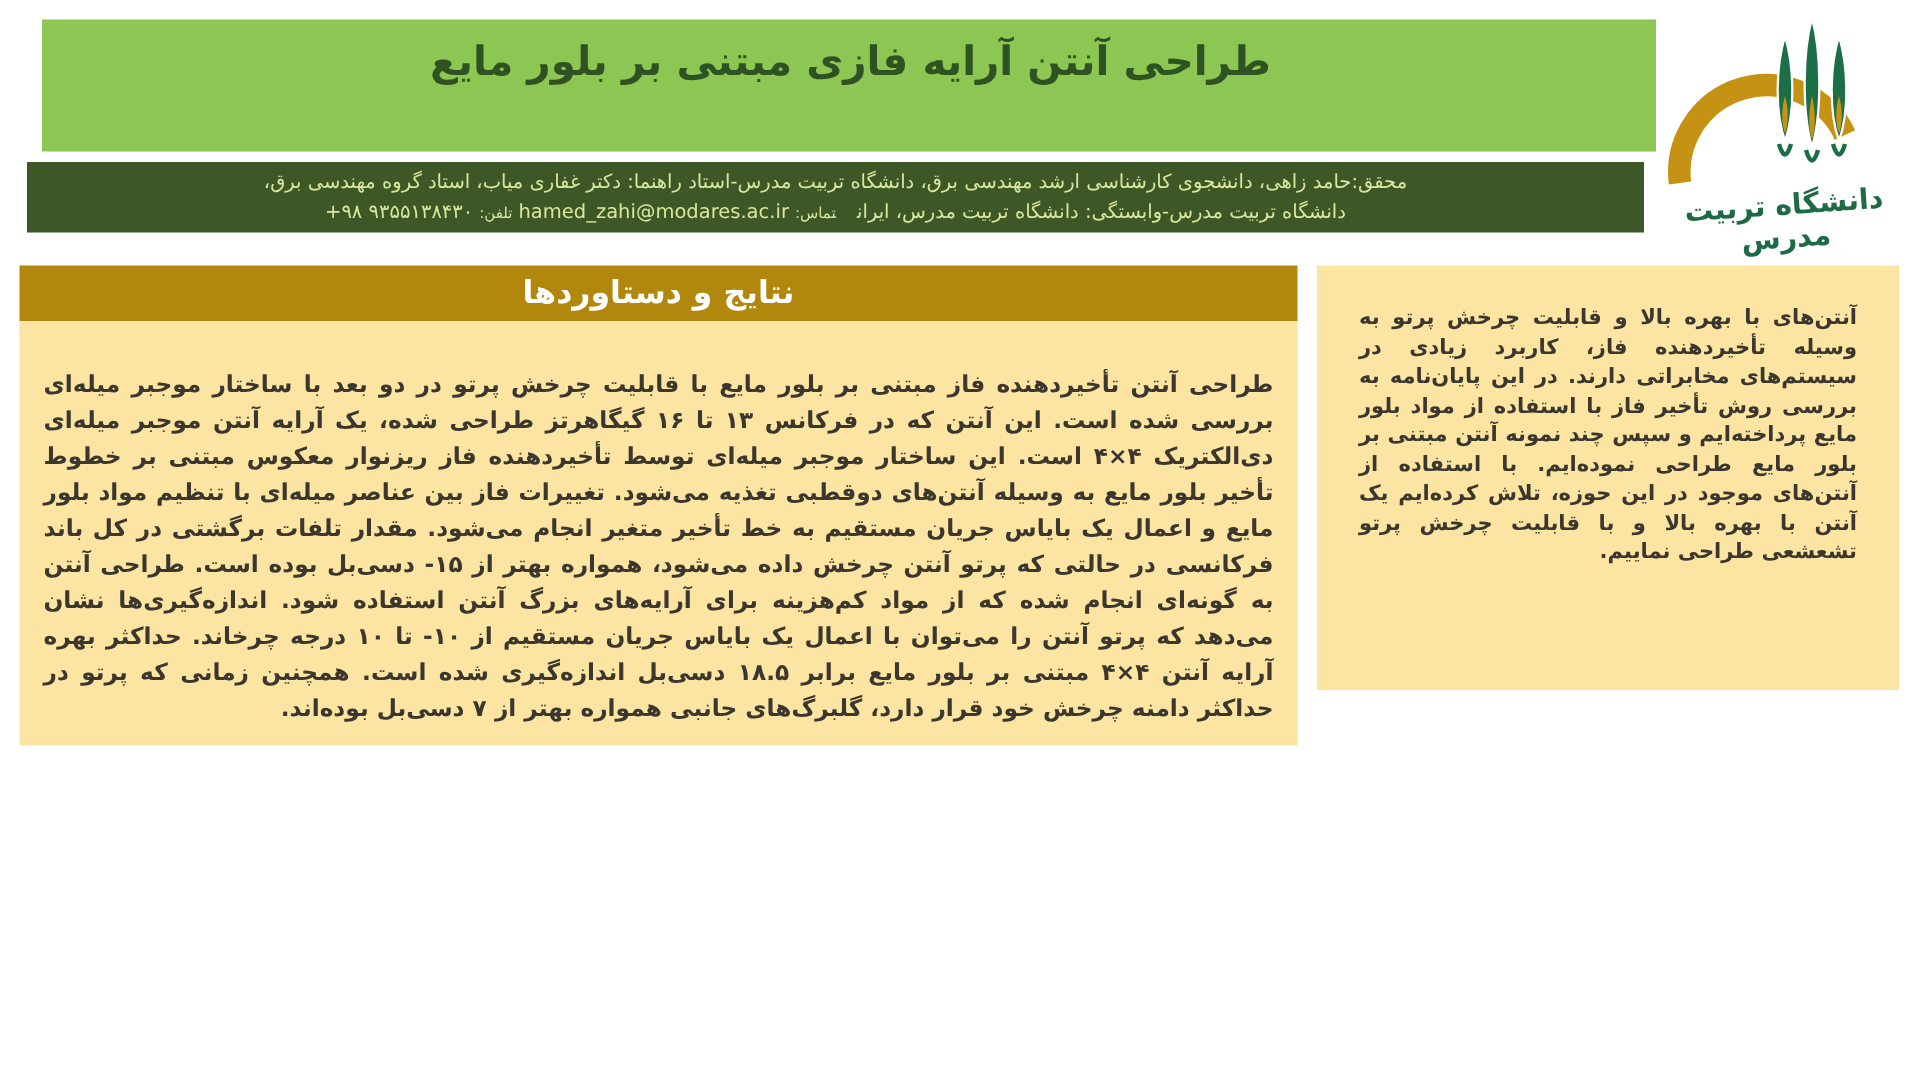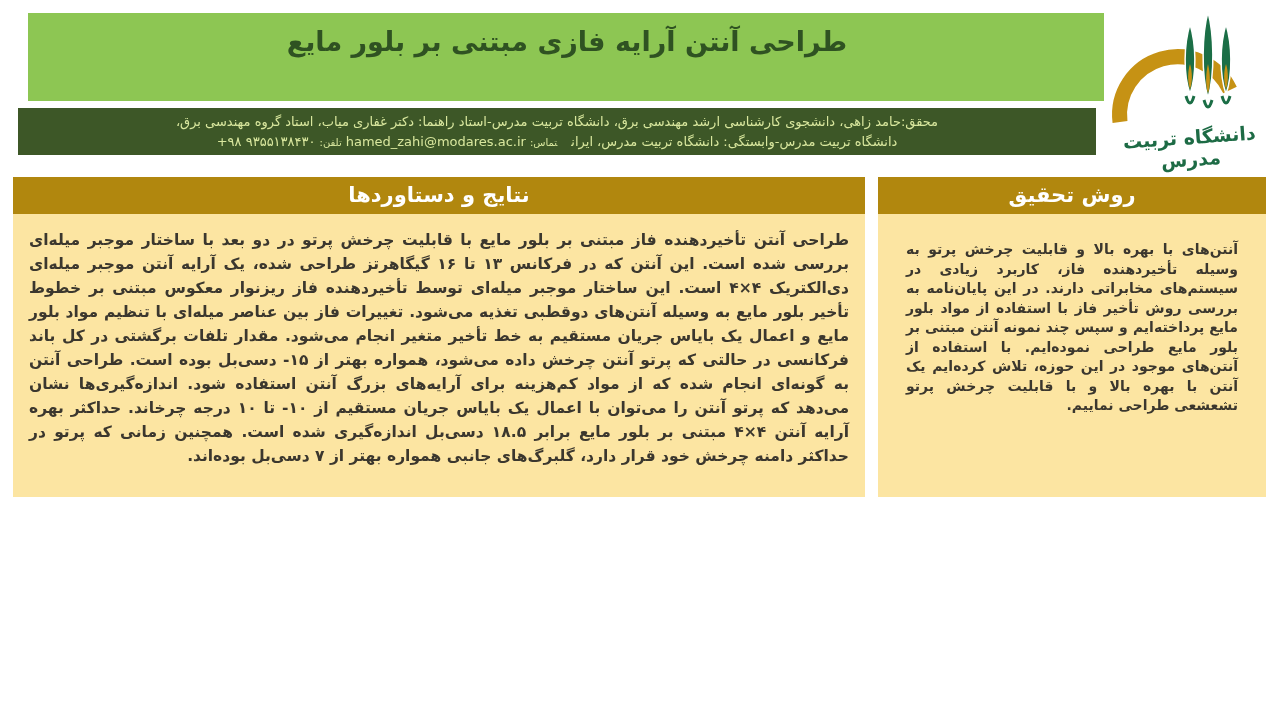--- a/index.html
+++ b/index.html
@@ -61,21 +61,21 @@
     height:37px;background:var(--panel-header-bg);
     color:var(--panel-header-text);
     text-align:center;direction:rtl;
     font-weight:bold;font-size:21px;line-height:37px;
   }
   .panel-body{
     background:var(--panel-body-bg);color:var(--body-text);
     direction:rtl;text-align:justify;font-weight:bold;
     box-sizing:border-box;height:283px;
   }
-  .panel-left .panel-body{padding:14px 16px 0;font-size:15.5px;line-height:24px;}
+  .panel-left .panel-body{padding:30px 16px 0;font-size:15.5px;line-height:24px;}
   .panel-right .panel-body{padding:26px 28px 0;font-size:14px;line-height:19.5px;}
 </style>
 </head>
 <body>
 
 <div>
 
   <div class="title-bar">
     <div class="title">طراحی آنتن آرایه فازی مبتنی بر بلور مایع</div>
   </div>
@@ -110,19 +110,16 @@
   </div>
 
   <div class="panel panel-left">
     <div class="panel-header">
       <span>نتایج و دستاوردها</span>
     </div>
     <div class="panel-body">طراحی آنتن تأخیردهنده فاز مبتنی بر بلور مایع با قابلیت چرخش پرتو در دو بعد با ساختار موجبر میله‌ای بررسی شده است. این آنتن که در فرکانس ۱۳ تا ۱۶ گیگاهرتز طراحی شده، یک آرایه آنتن موجبر میله‌ای دی‌الکتریک ۴×۴ است. این ساختار موجبر میله‌ای توسط تأخیردهنده فاز ریزنوار معکوس مبتنی بر خطوط تأخیر بلور مایع به وسیله آنتن‌های دوقطبی تغذیه می‌شود. تغییرات فاز بین عناصر میله‌ای با تنظیم مواد بلور مایع و اعمال یک بایاس جریان مستقیم به خط تأخیر متغیر انجام می‌شود. مقدار تلفات برگشتی در کل باند فرکانسی در حالتی که پرتو آنتن چرخش داده می‌شود، همواره بهتر از ۱۵- دسی‌بل بوده است. طراحی آنتن به گونه‌ای انجام شده که از مواد کم‌هزینه برای آرایه‌های بزرگ آنتن استفاده شود. اندازه‌گیری‌ها نشان می‌دهد که پرتو آنتن را می‌توان با اعمال یک بایاس جریان مستقیم از ۱۰- تا ۱۰ درجه چرخاند. حداکثر بهره آرایه آنتن ۴×۴ مبتنی بر بلور مایع برابر ۱۸.۵ دسی‌بل اندازه‌گیری شده است. همچنین زمانی که پرتو در حداکثر دامنه چرخش خود قرار دارد، گلبرگ‌های جانبی همواره بهتر از ۷ دسی‌بل بوده‌اند.</div>
   </div>
 
   <div class="panel panel-right">
-    <div class="panel-header">
-      <span>روش تحقیق</span>
-    </div>
     <div class="panel-body">آنتن‌های با بهره بالا و قابلیت چرخش پرتو به وسیله تأخیردهنده فاز، کاربرد زیادی در سیستم‌های مخابراتی دارند. در این پایان‌نامه به بررسی روش تأخیر فاز با استفاده از مواد بلور مایع پرداخته‌ایم و سپس چند نمونه آنتن مبتنی بر بلور مایع طراحی نموده‌ایم. با استفاده از آنتن‌های موجود در این حوزه، تلاش کرده‌ایم یک آنتن با بهره بالا و با قابلیت چرخش پرتو تشعشعی طراحی نماییم.</div>
   </div>
 
 </div>
 
 </body></html>

